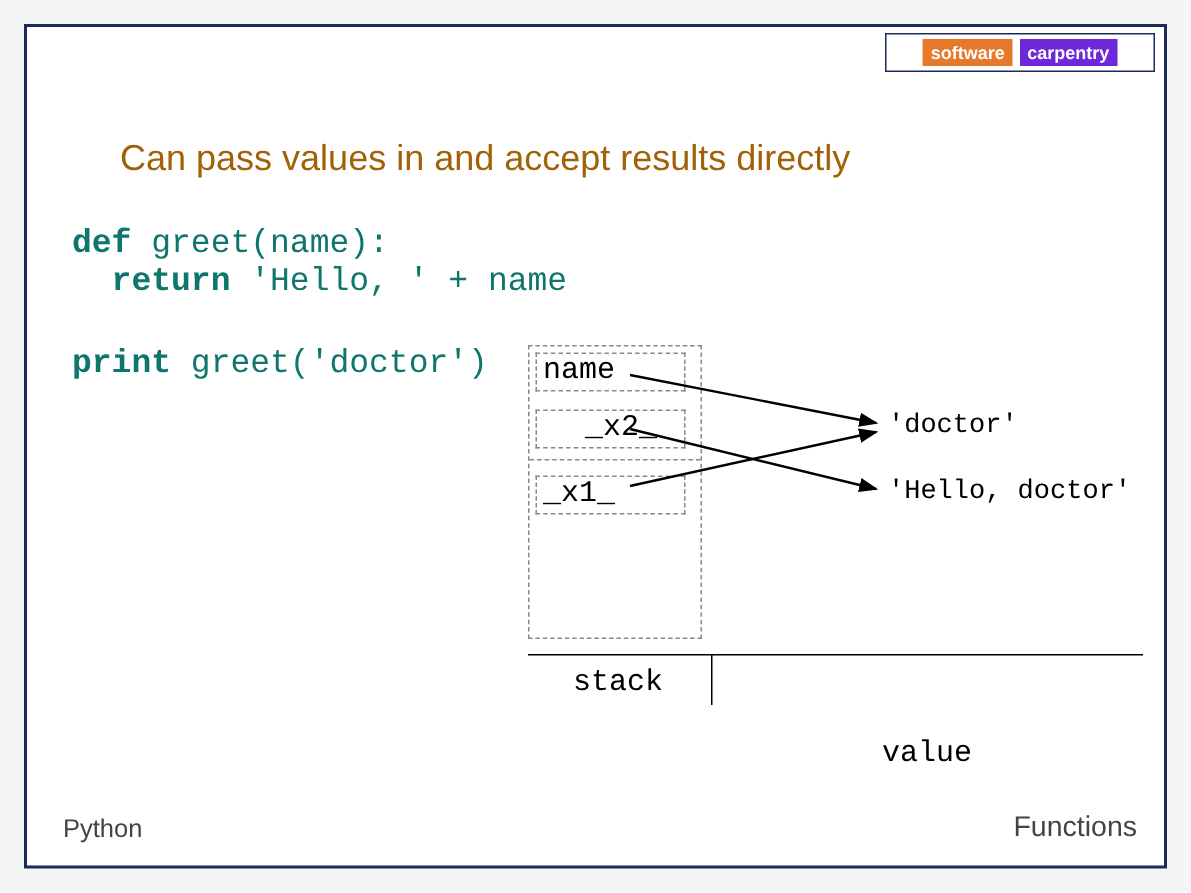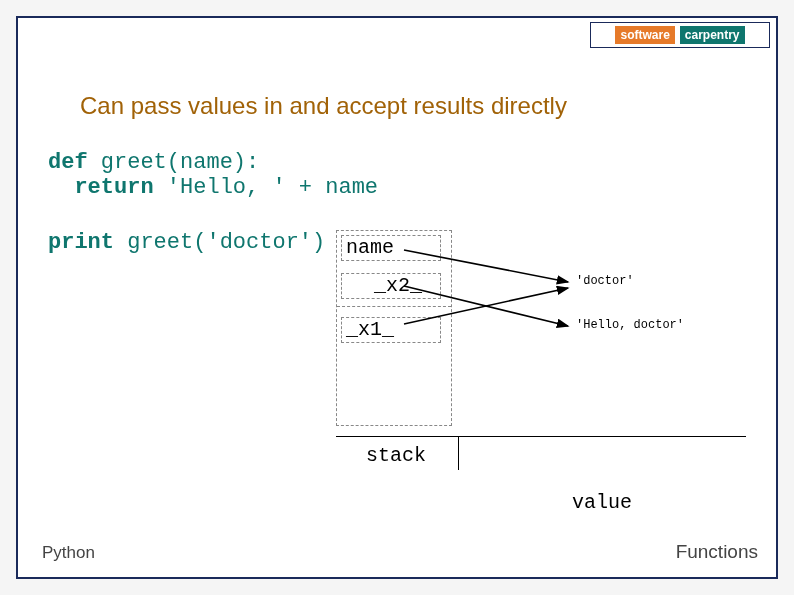--- a/index.html
+++ b/index.html
@@ -35,21 +35,21 @@
     font-weight: bold;
   }
   .logo .sw {
     background: #e67a2a;
     color: #fff;
     padding: 2px 5px;
     margin-right: 5px;
     font-family: Arial;
   }
   .logo .cp {
-    background: #0f766e;
+    background: #6d28d9;
     color: #fff;
     padding: 2px 5px;
     font-family: Arial;
   }
   .title {
     position: absolute;
     top: 74px;
     left: 62px;
     font-size: 24px;
     color: #a16207;
@@ -61,21 +61,21 @@
     white-space: pre;
     position: absolute;
   }
   .code-block1 { top: 132px; left: 30px; }
   .code-block2 { top: 212px; left: 30px; }
   .kw { font-weight: bold; }
 
   .diagram {
     position: absolute;
     top: 206px;
-    left: 318px;
+    left: 334px;
     width: 430px;
     height: 260px;
   }
   .stack-outer {
     position: absolute;
     top: 6px;
     left: 0;
     width: 116px;
     height: 196px;
     border: 1px dashed #888;
@@ -97,21 +97,21 @@
     padding-left: 4px;
     line-height: 24px;
   }
   .cell-name { top: 4px; }
   .cell-x2 { top: 42px; padding-left: 32px; }
   .cell-x1 { top: 86px; }
 
   .val {
     position: absolute;
     font-family: "Courier New", monospace;
-    font-size: 12px;
+    font-size: 18px;
   }
   .val1 { top: 50px; left: 240px; }
   .val2 { top: 94px; left: 240px; }
 
   .hline {
     position: absolute;
     top: 212px;
     left: 0;
     width: 410px;
     height: 0;

